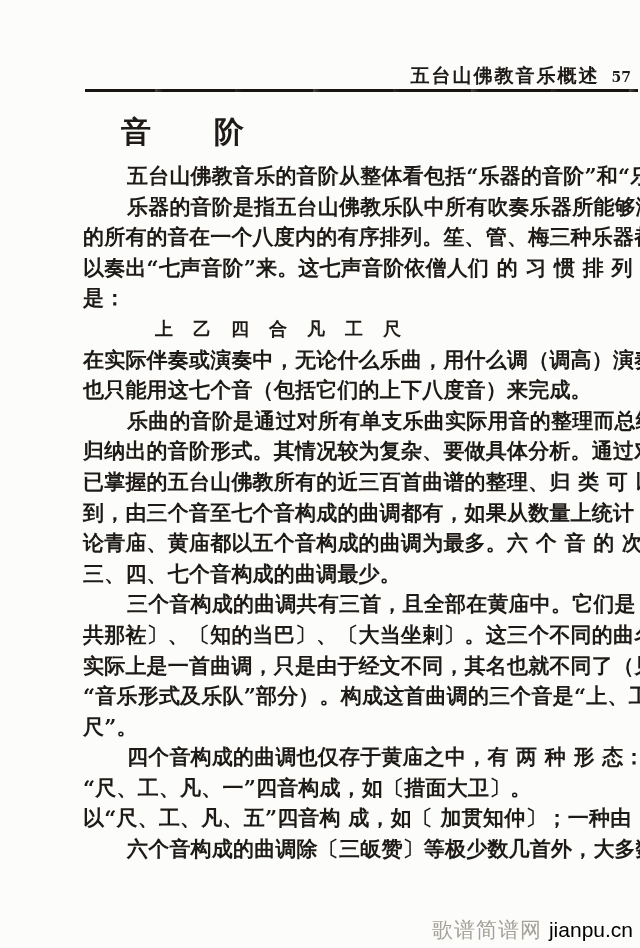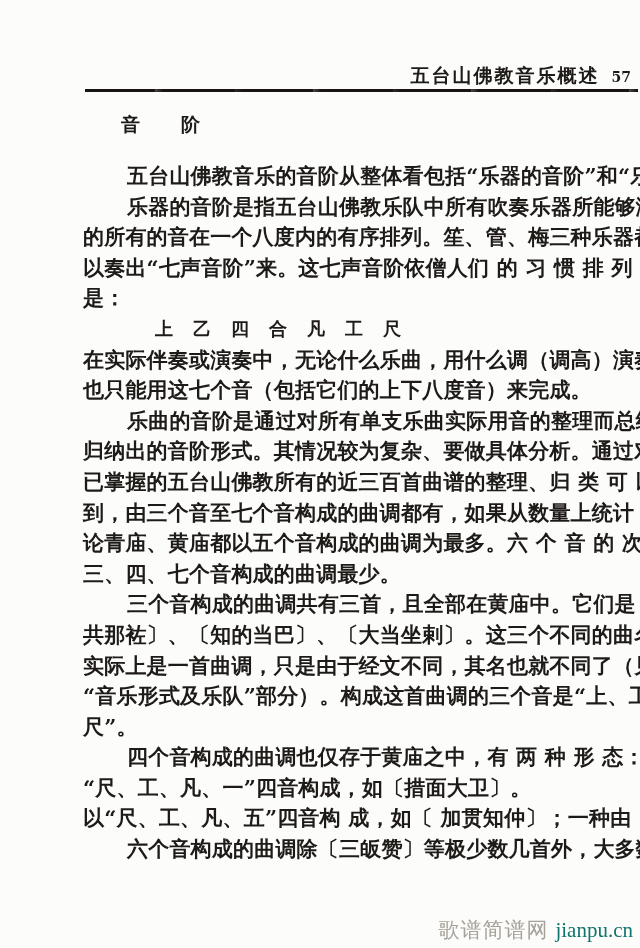--- a/index.html
+++ b/index.html
@@ -23,21 +23,21 @@
   .header-rule{
     position:absolute;top:89px;left:85px;right:2px;height:3px;
     background:repeating-linear-gradient(90deg,
       #171411 0px, #171411 70px,
       #4a4642 70px, #171411 78px,
       #171411 150px, #2c2926 150px, #171411 158px);
   }
   
   .section-title{
     position:absolute;top:112px;left:121px;margin:0;
-    font-size:19px;font-weight:700;letter-spacing:1px;
+    font-size:30px;font-weight:700;letter-spacing:1px;
     white-space:pre;
   }
   
   .content{
     position:absolute;top:161px;left:83px;width:555px;
     font-size:21px;font-weight:600;
   }
   .line{
     height:30.6px;line-height:30.6px;
     letter-spacing:0.2px;white-space:pre;
@@ -48,21 +48,21 @@
     font-weight:700;font-size:18px;letter-spacing:1px;
   }
   
   .watermark{
     position:absolute;top:916px;right:7px;
     display:flex;align-items:baseline;gap:7px;
     font-size:21px;font-weight:400;letter-spacing:1px;
     white-space:nowrap;
   }
   .watermark .wm-name{color:#a5a19a;}
-  .watermark .wm-url{color:#0f766e;letter-spacing:0;font-family:Liberation Serif, serif;}
+  .watermark .wm-url{color:#000000;letter-spacing:0;font-family:Liberation Sans, sans-serif;}
 </style>
 </head>
 <body>
 
 <div class="page">
 
   <div class="running-header">
     <span>五台山佛教音乐概述</span>
     <span class="pageno">57</span>
   </div>

